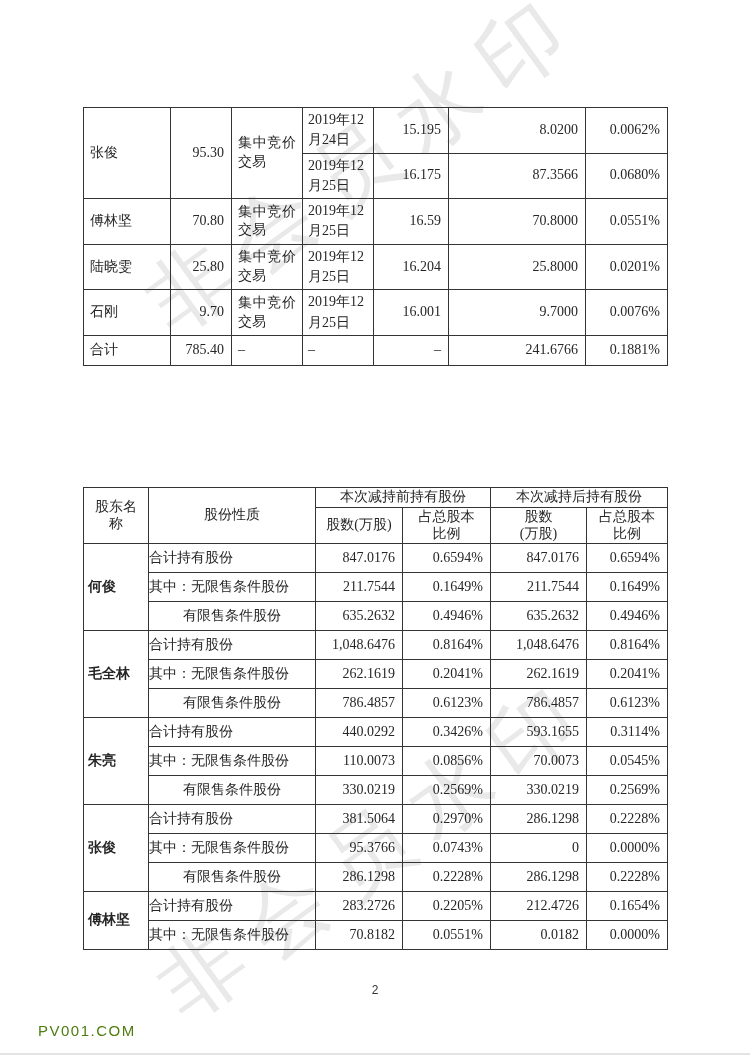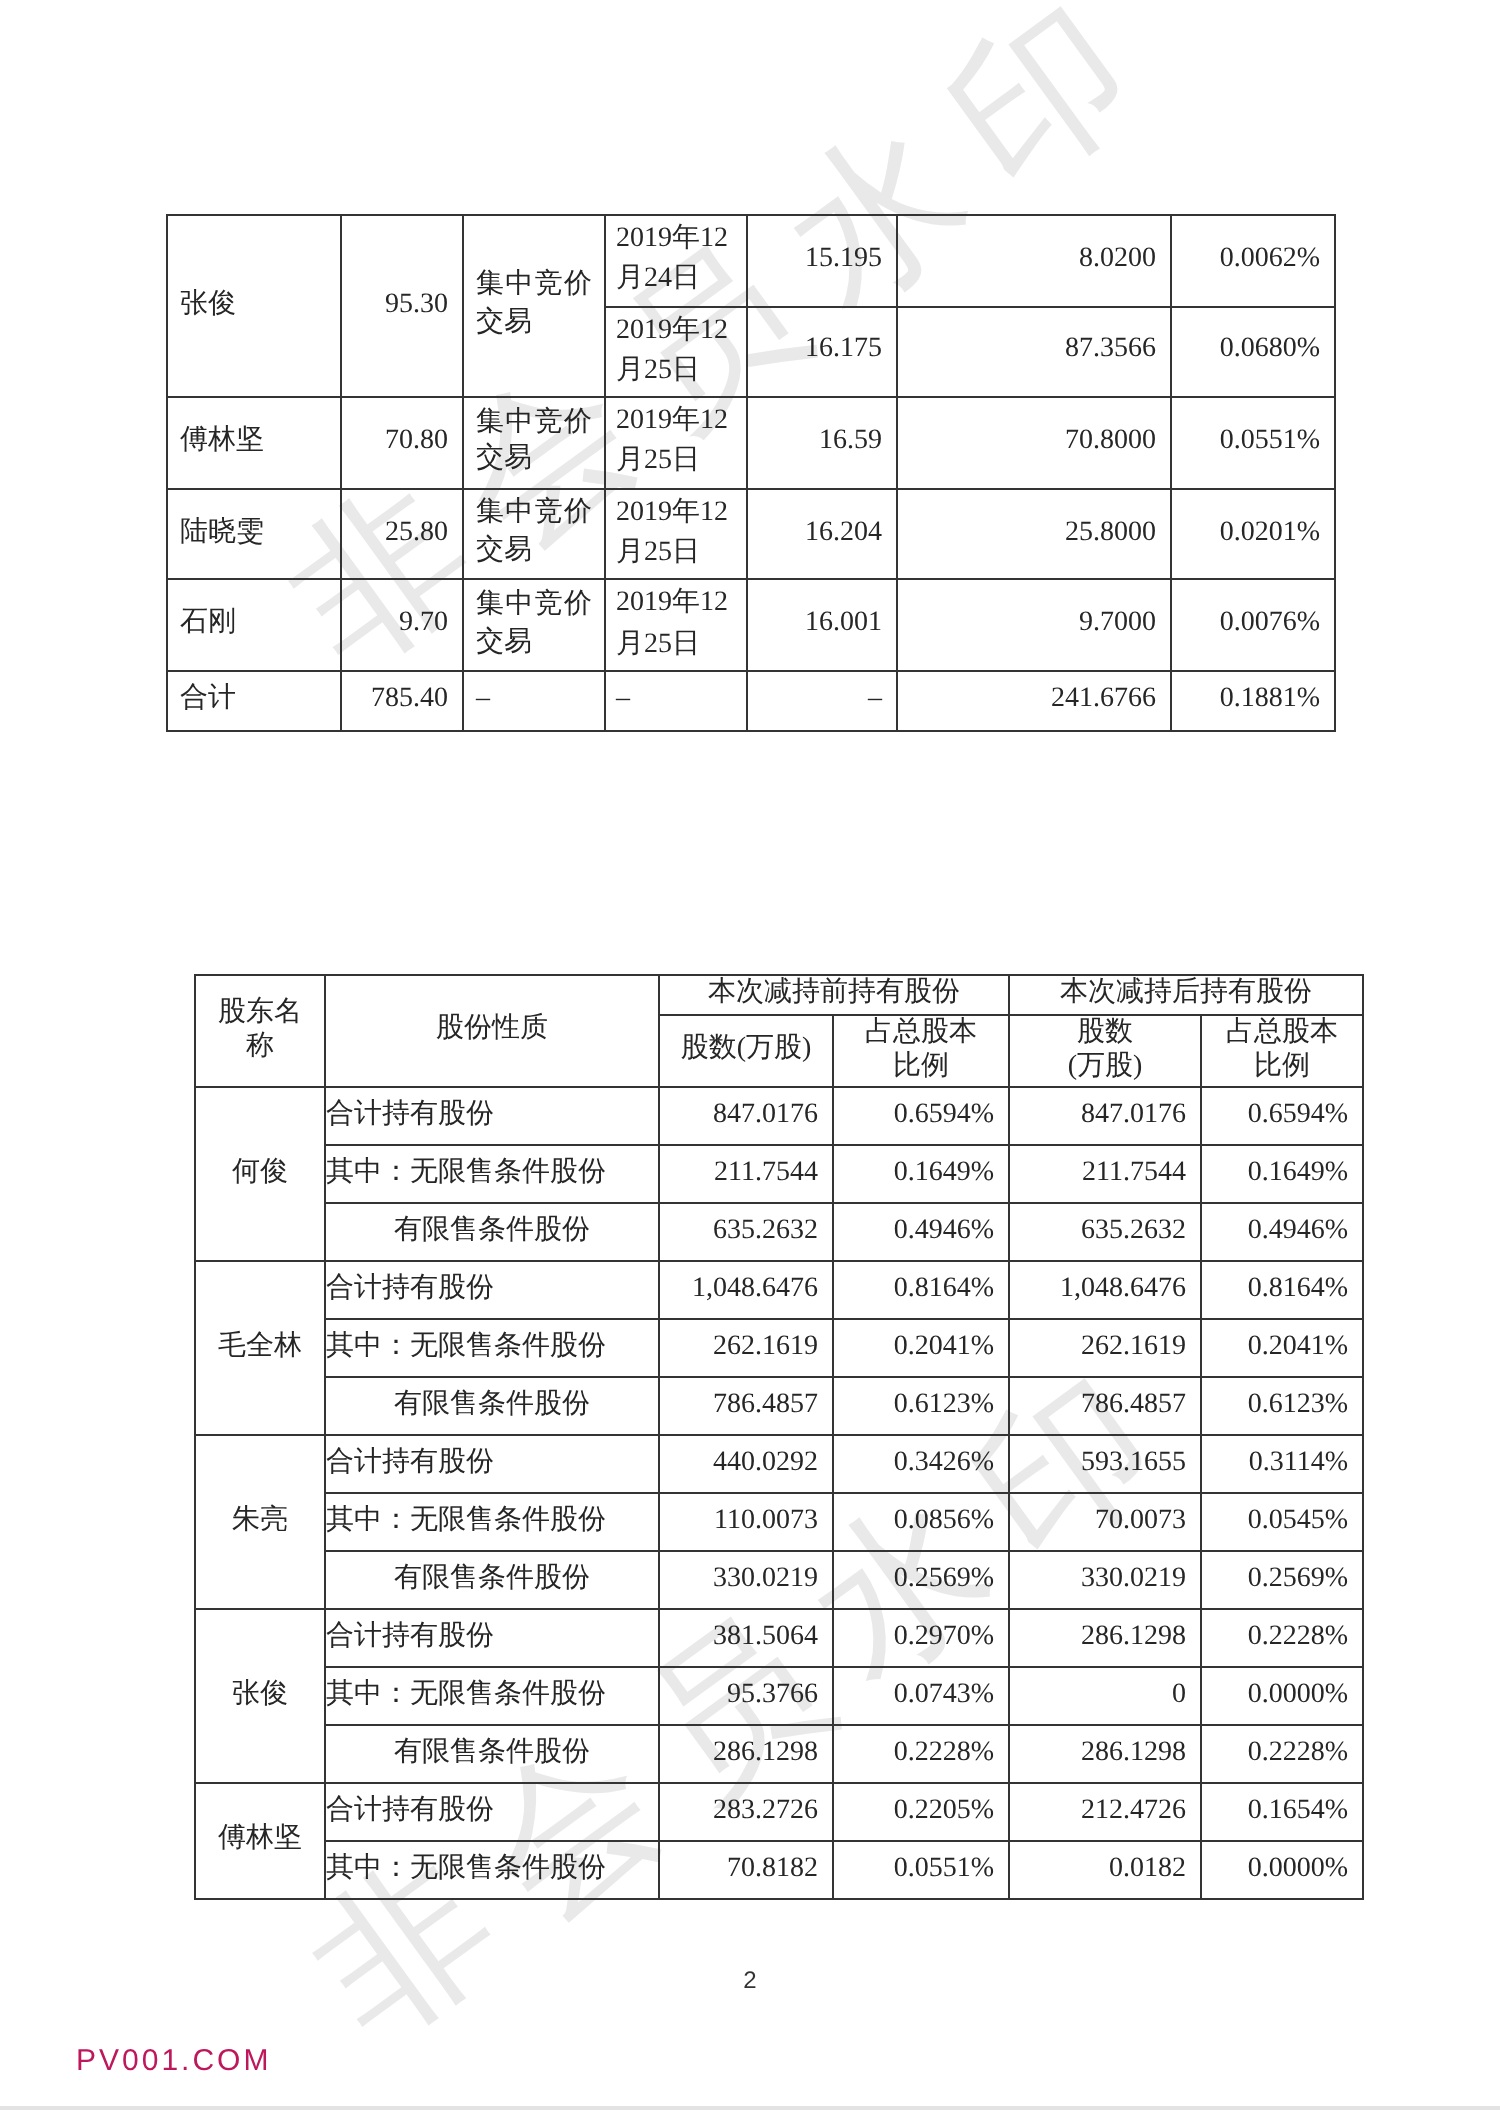--- a/index.html
+++ b/index.html
@@ -36,38 +36,38 @@
     color:#262626;
   }
   .doc-table td,.doc-table th{
     border:1px solid #343434;
     padding:1px 4px;
     vertical-align:middle;
     line-height:1.35;
     overflow:hidden;
   }
   #table1{left:83px;top:107px;width:584px;}
-  #table2{left:97px;top:487px;width:584px;}
+  #table2{left:83px;top:487px;width:584px;}
 
   #table1 td.c-name{text-align:left;padding-left:6px;}
   #table1 td.c-num{text-align:right;padding-right:7px;font-family:Liberation Serif, serif;}
   #table1 td.c-method{text-align:justify;text-justify:inter-character;padding:0 6px;}
   #table1 td.c-date{text-align:left;padding:2px 3px 2px 5px;line-height:1.45;}
 
   #table2 thead th{
     font-weight:normal;
     text-align:center;
     white-space:pre-line;
     line-height:1.2;
     padding:1px 2px;
   }
   #table2 thead tr.hr1{height:18px;}
   #table2 thead tr.hr2{height:33px;}
   #table2 tbody tr{height:29px;}
-  #table2 td.c-gname{text-align:center;}
+  #table2 td.c-gname{font-weight:bold;}
   #table2 td.c-label{text-align:left;padding-left:0;}
   #table2 td.c-label.indent{padding-left:34px;}
   #table2 td.c-num{text-align:right;padding-right:7px;}
 
   
   #para1{
     position:absolute;left:83px;top:340px;width:584px;
     margin:0;z-index:2;
     font-size:16px;line-height:28px;
     text-align:justify;text-justify:inter-character;
@@ -82,21 +82,21 @@
   .page-number{
     position:absolute;left:0;top:983px;width:750px;
     text-align:center;z-index:2;
     font-family:"Liberation Sans","DejaVu Sans",sans-serif;
     font-size:12px;color:#333;
   }
   .site-link{
     position:absolute;left:38px;top:1022px;z-index:2;
     font-family:"Liberation Sans","DejaVu Sans",sans-serif;
     font-size:15px;letter-spacing:1.5px;
-    color:#be185d;text-decoration:none;cursor:pointer;
+    color:#4d7c0f;text-decoration:none;cursor:pointer;
   }
   .bottom-edge{
     position:absolute;left:0;top:1053px;width:750px;height:2px;
     background:#e3e3e3;z-index:1;
   }
 </style>
 </head>
 <body>
 
 <div class="page">

